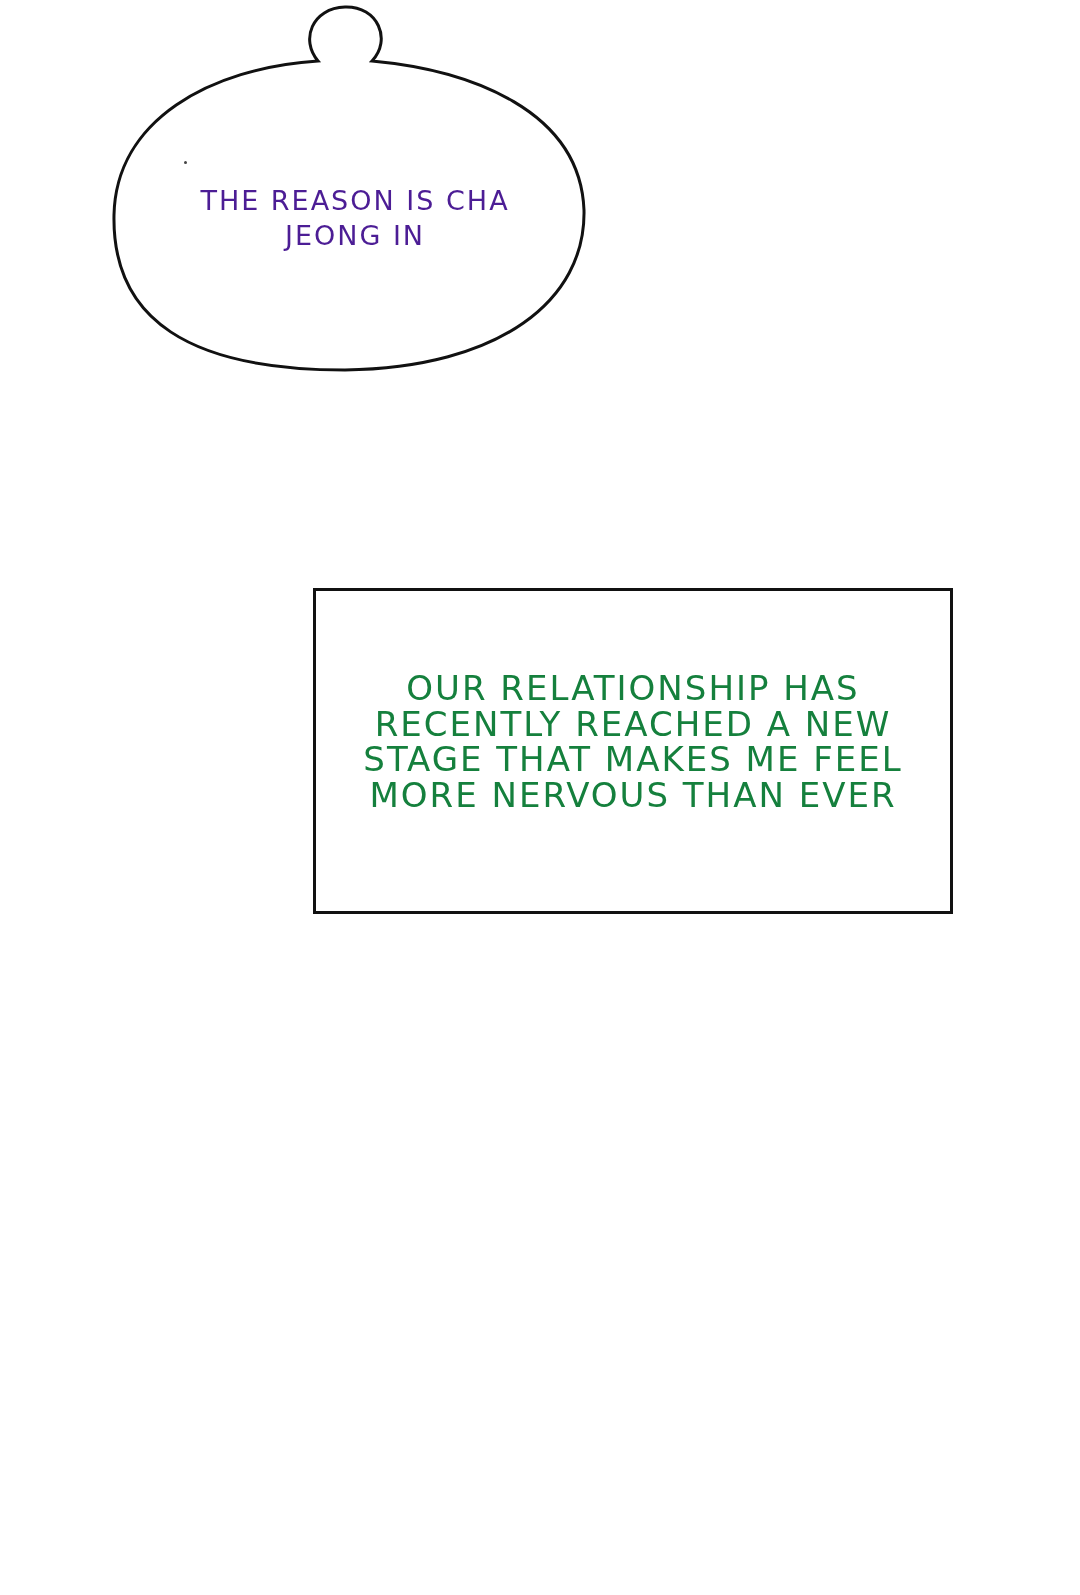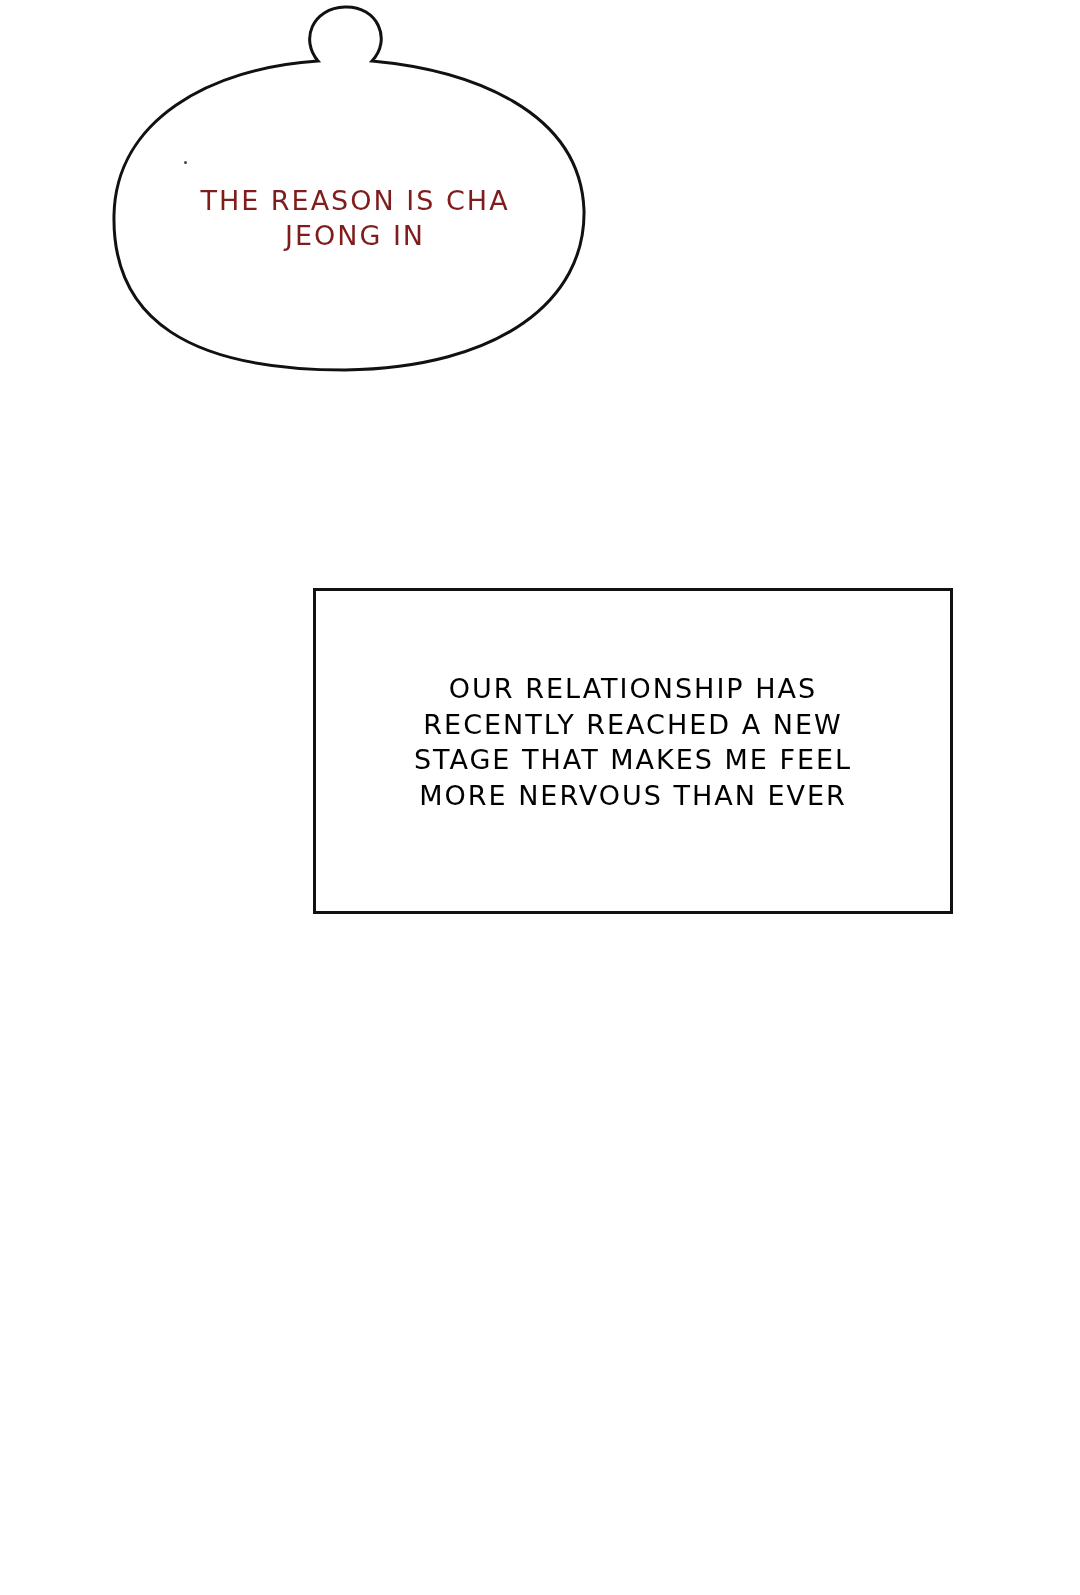--- a/index.html
+++ b/index.html
@@ -2,42 +2,42 @@
 <html><head>
   <meta charset="utf-8">
   <style>
     html, body { margin: 0; padding: 0; background: #ffffff; }
     body { width: 1080px; height: 1595px; position: relative; overflow: hidden; }
     .page { position: absolute; left: 0; top: 0; width: 1080px; height: 1595px; background: #fff; }
     .bubble-svg { position: absolute; left: 110px; top: 0; }
     .caption-text {
       position: absolute;
       font-family: "DejaVu Sans", sans-serif;
-      color: #7f1d1d;
+      color: #4c1d95;
       text-transform: uppercase;
       text-align: center;
       letter-spacing: 2px;
       font-size: 27px;
       line-height: 35px;
       white-space: pre-line;
     }
     .box {
       position: absolute;
       border: 3px solid #111;
       background: #fff;
       box-sizing: border-box;
     }
     .box-text {
       position: absolute;
       left: 0; right: 0;
       font-family: "DejaVu Sans", sans-serif;
-      color: #000000;
+      color: #15803d;
       text-align: center;
       letter-spacing: 2px;
-      font-size: 27px;
+      font-size: 34px;
       line-height: 35.5px;
       white-space: pre-line;
     }
     .dot { position:absolute; left:184px; top:161px; width:3px; height:3px; background:#444; border-radius:50%; }
   </style>
 </head>
 <body>
 
 <div class="page">
 

